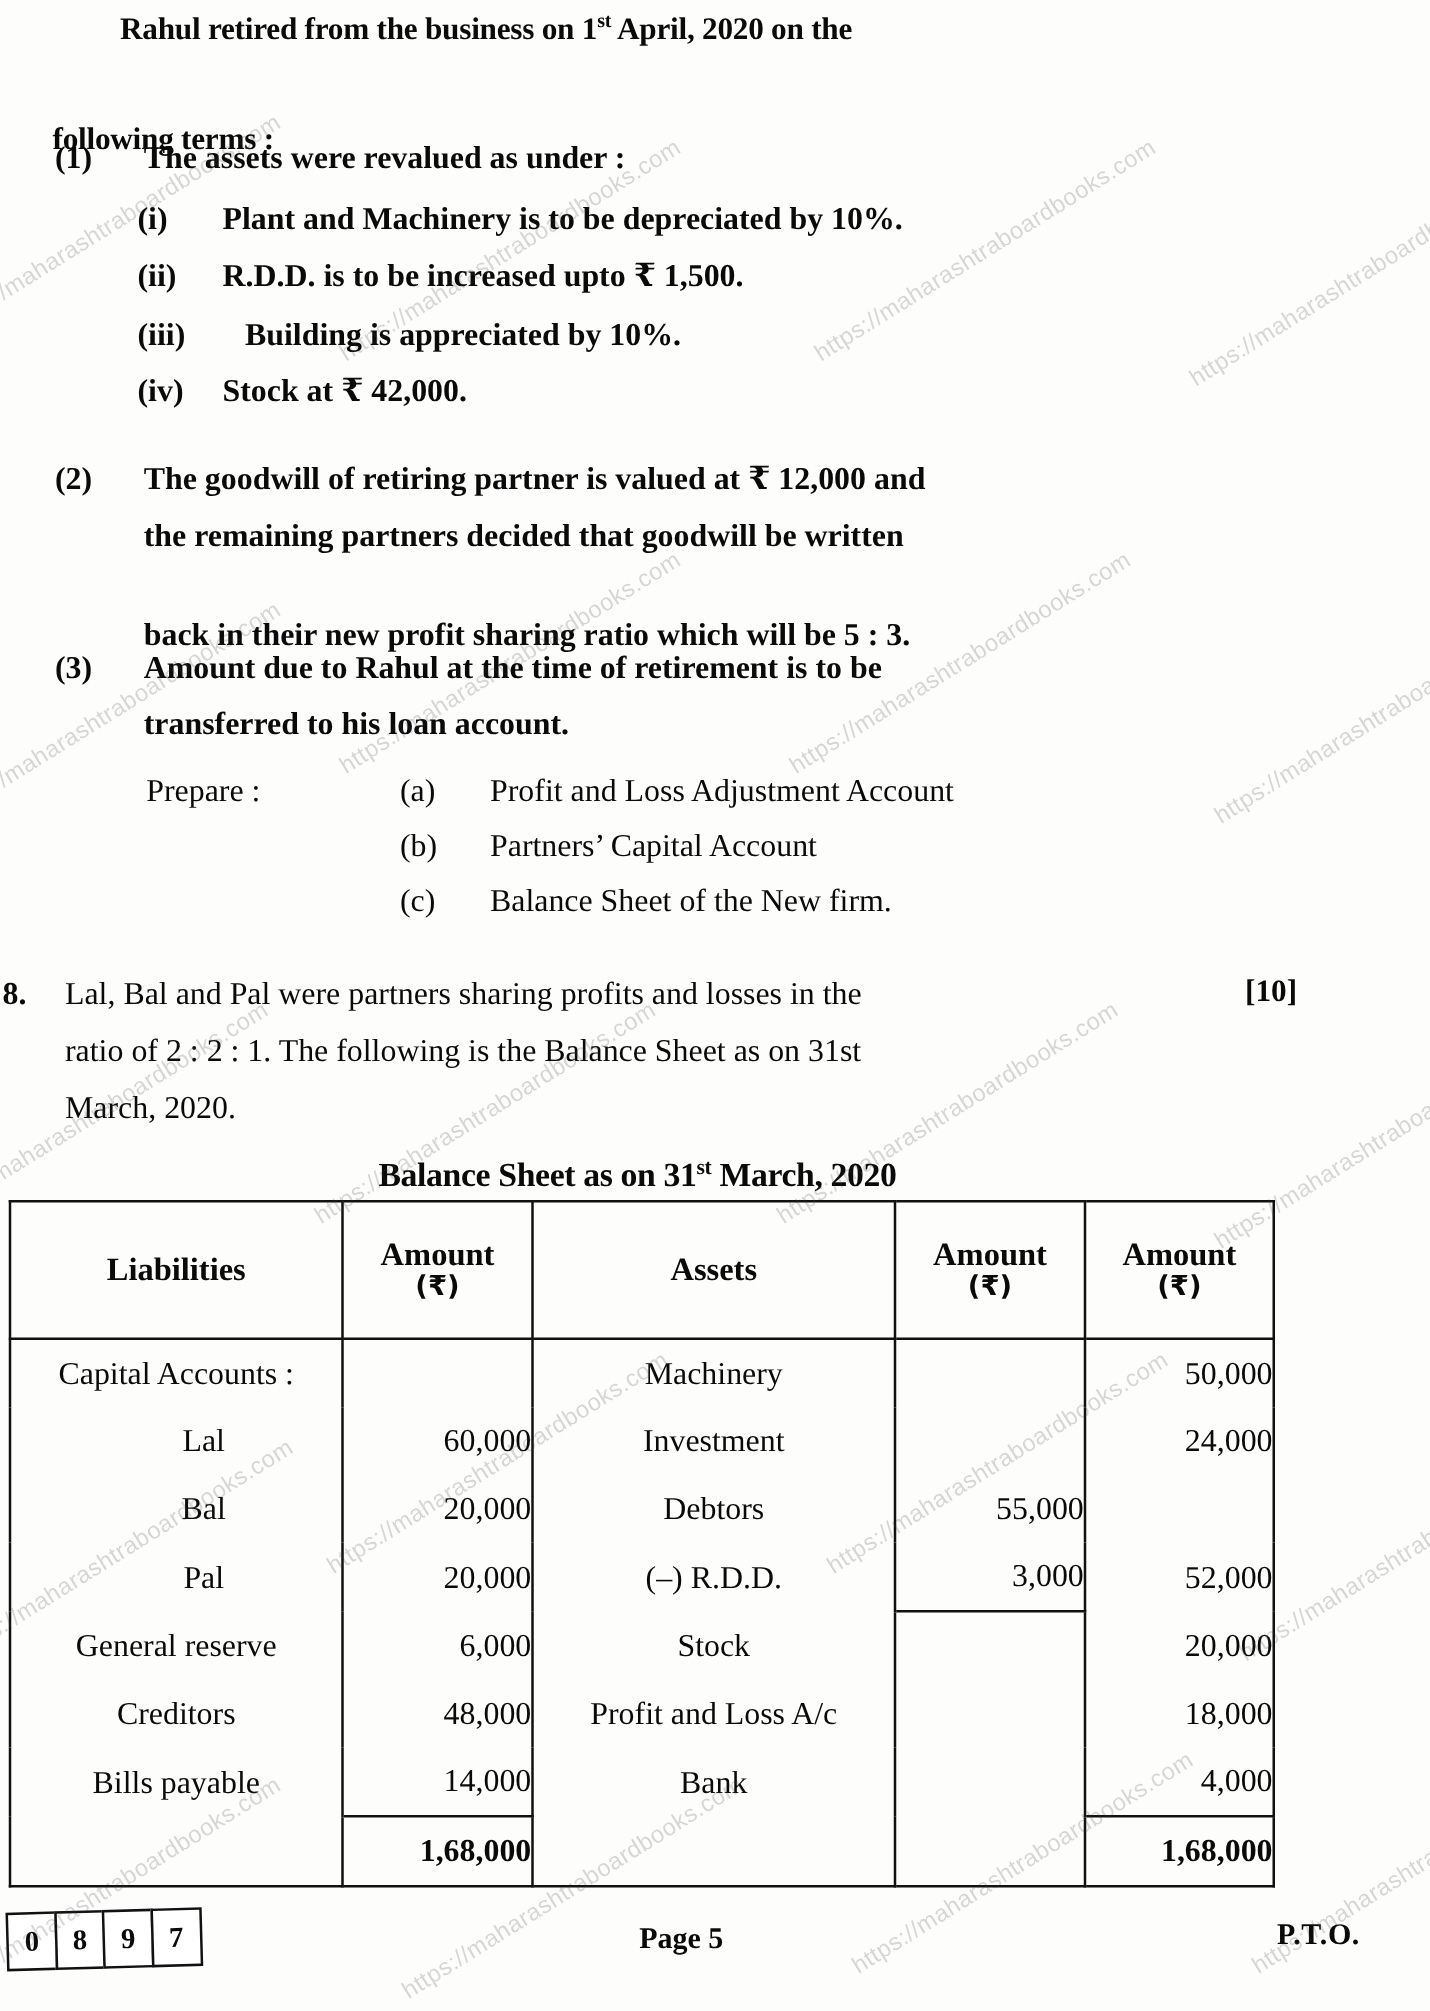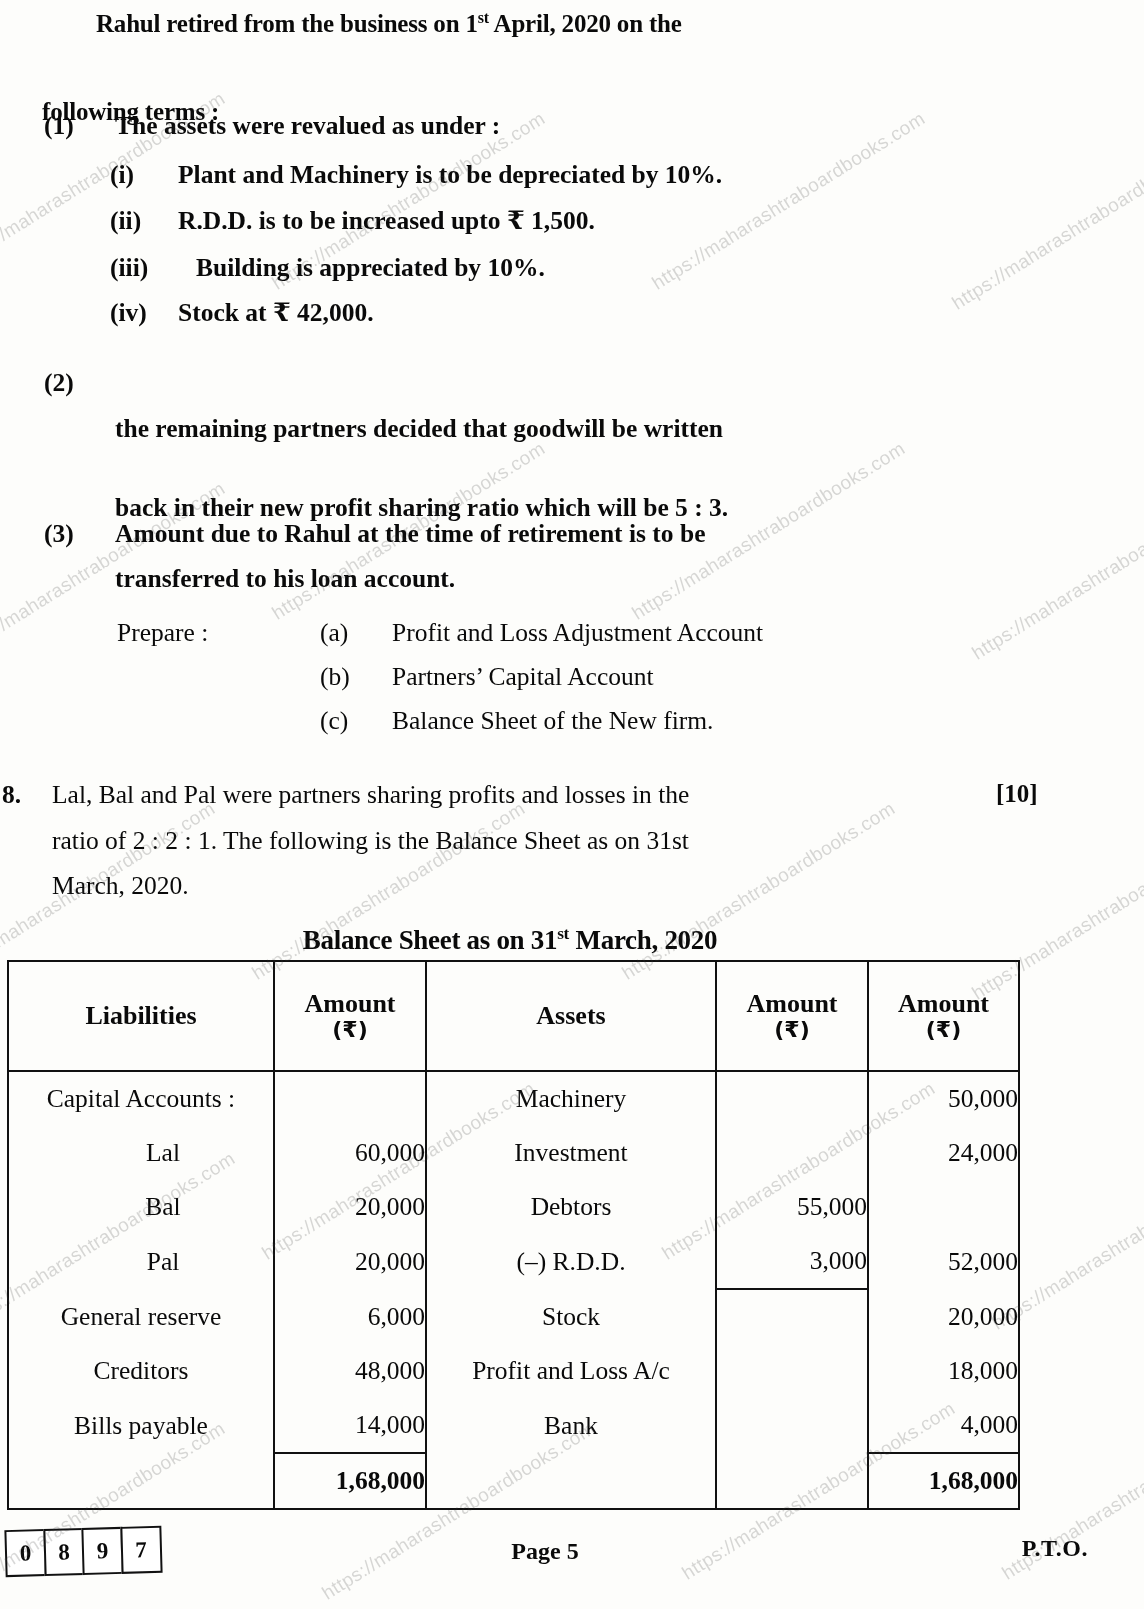--- a/index.html
+++ b/index.html
@@ -211,20 +211,21 @@
   <div class="marker heavy" style="left:110px; top:208px;">(ii)</div>
   <div class="line heavy" style="left:178px; top:208px;">R.D.D. is to be increased upto ₹ 1,500.</div>
 
   <div class="marker heavy" style="left:110px; top:255px;">(iii)</div>
   <div class="line heavy" style="left:178px; top:255px;margin-left:18px;">Building is appreciated by 10%.</div>
 
   <div class="marker heavy" style="left:110px; top:300px;">(iv)</div>
   <div class="line heavy" style="left:178px; top:300px;">Stock at ₹ 42,000.</div>
 
   <div class="marker heavy" style="left:44px; top:370px;">(2)</div>
+  <div class="line heavy" style="left:115px; top:370px;">The goodwill of retiring partner is valued at ₹ 12,000 and</div>
   <div class="line heavy" style="left:115px; top:416px;">the remaining partners decided that goodwill be written</div>
   <div class="line heavy" style="left:115px; top:477px;margin-top:18px;">back in their new profit sharing ratio which will be 5 : 3.</div>
 
   <div class="marker heavy" style="left:44px; top:521px;">(3)</div>
   <div class="line heavy" style="left:115px; top:521px;">Amount due to Rahul at the time of retirement is to be</div>
   <div class="line heavy" style="left:115px; top:566px;">transferred to his loan account.</div>
 
   <div class="line" style="left:117px; top:620px;">Prepare :</div>
 
   <div class="marker" style="left:320px; top:620px;">(a)</div>

